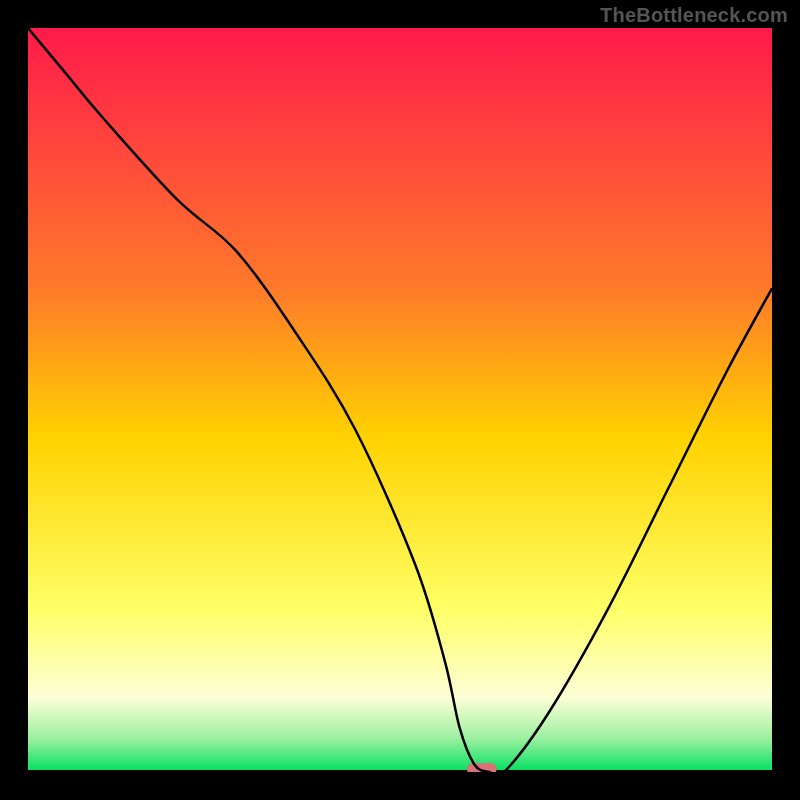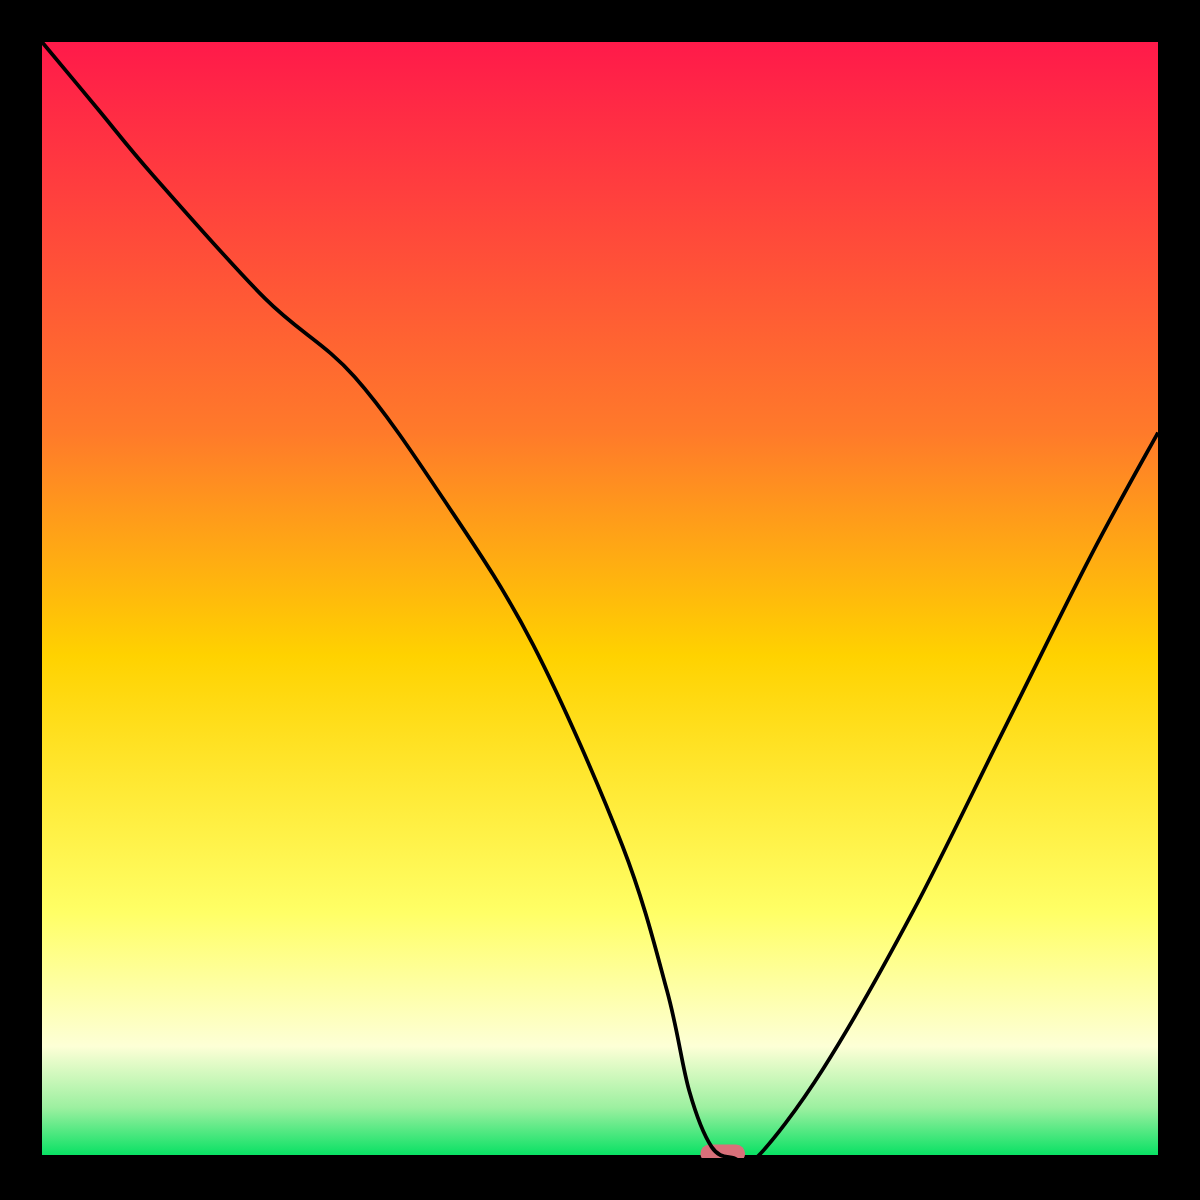--- a/index.html
+++ b/index.html
@@ -36,20 +36,21 @@
     height: 744px;
   }
   svg {
     display: block;
   }
 </style>
 </head>
 <body>
 
 <div class="frame">
+  <div class="watermark">TheBottleneck.com</div>
 
   <div class="plot-area">
     <svg id="chart-svg" width="744" height="744" viewBox="0 0 744 744">
       <defs>
         <linearGradient id="bg-grad" x1="0" y1="0" x2="0" y2="1">
             <stop offset="0%" stop-color="#ff1a4a"></stop>
             <stop offset="35%" stop-color="#ff7a2a"></stop>
             <stop offset="55.00000000000001%" stop-color="#ffd200"></stop>
             <stop offset="78%" stop-color="#ffff66"></stop>
             <stop offset="90%" stop-color="#fdffd6"></stop>

